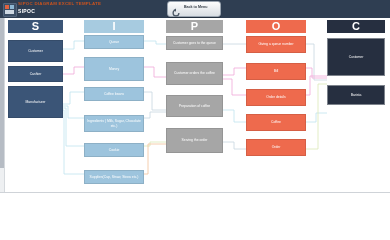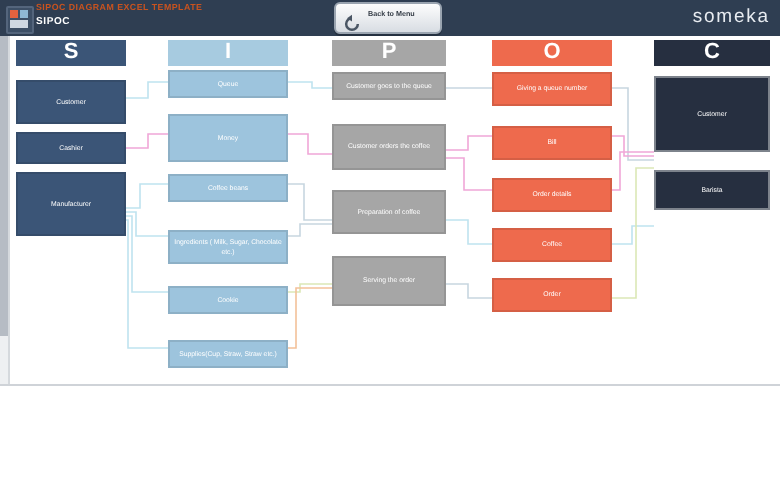--- a/index.html
+++ b/index.html
@@ -108,21 +108,20 @@
 <div id="app">
 
   <div class="titlebar">
     <div class="tb-logo">
       <div class="sq1"></div>
         <div class="sq2"></div>
         <div class="sq3"></div>
     </div>
     <div class="tb-title">SIPOC DIAGRAM EXCEL TEMPLATE</div>
     <div class="tb-sub">SIPOC</div>
-    <div class="tb-brand">someka</div>
 
     <div class="backbtn">
       <span class="bicon">
         <svg width="10" height="10" viewBox="0 0 24 24">
           <path d="M12 5 A7 7 0 1 0 19 12" fill="none" stroke="#4a5664" stroke-width="3"></path>
           <path d="M12 1 L12 9 L6 5 Z" fill="#4a5664"></path>
         </svg>
       </span>
       <span class="blabel">Back to Menu</span>
     </div>

